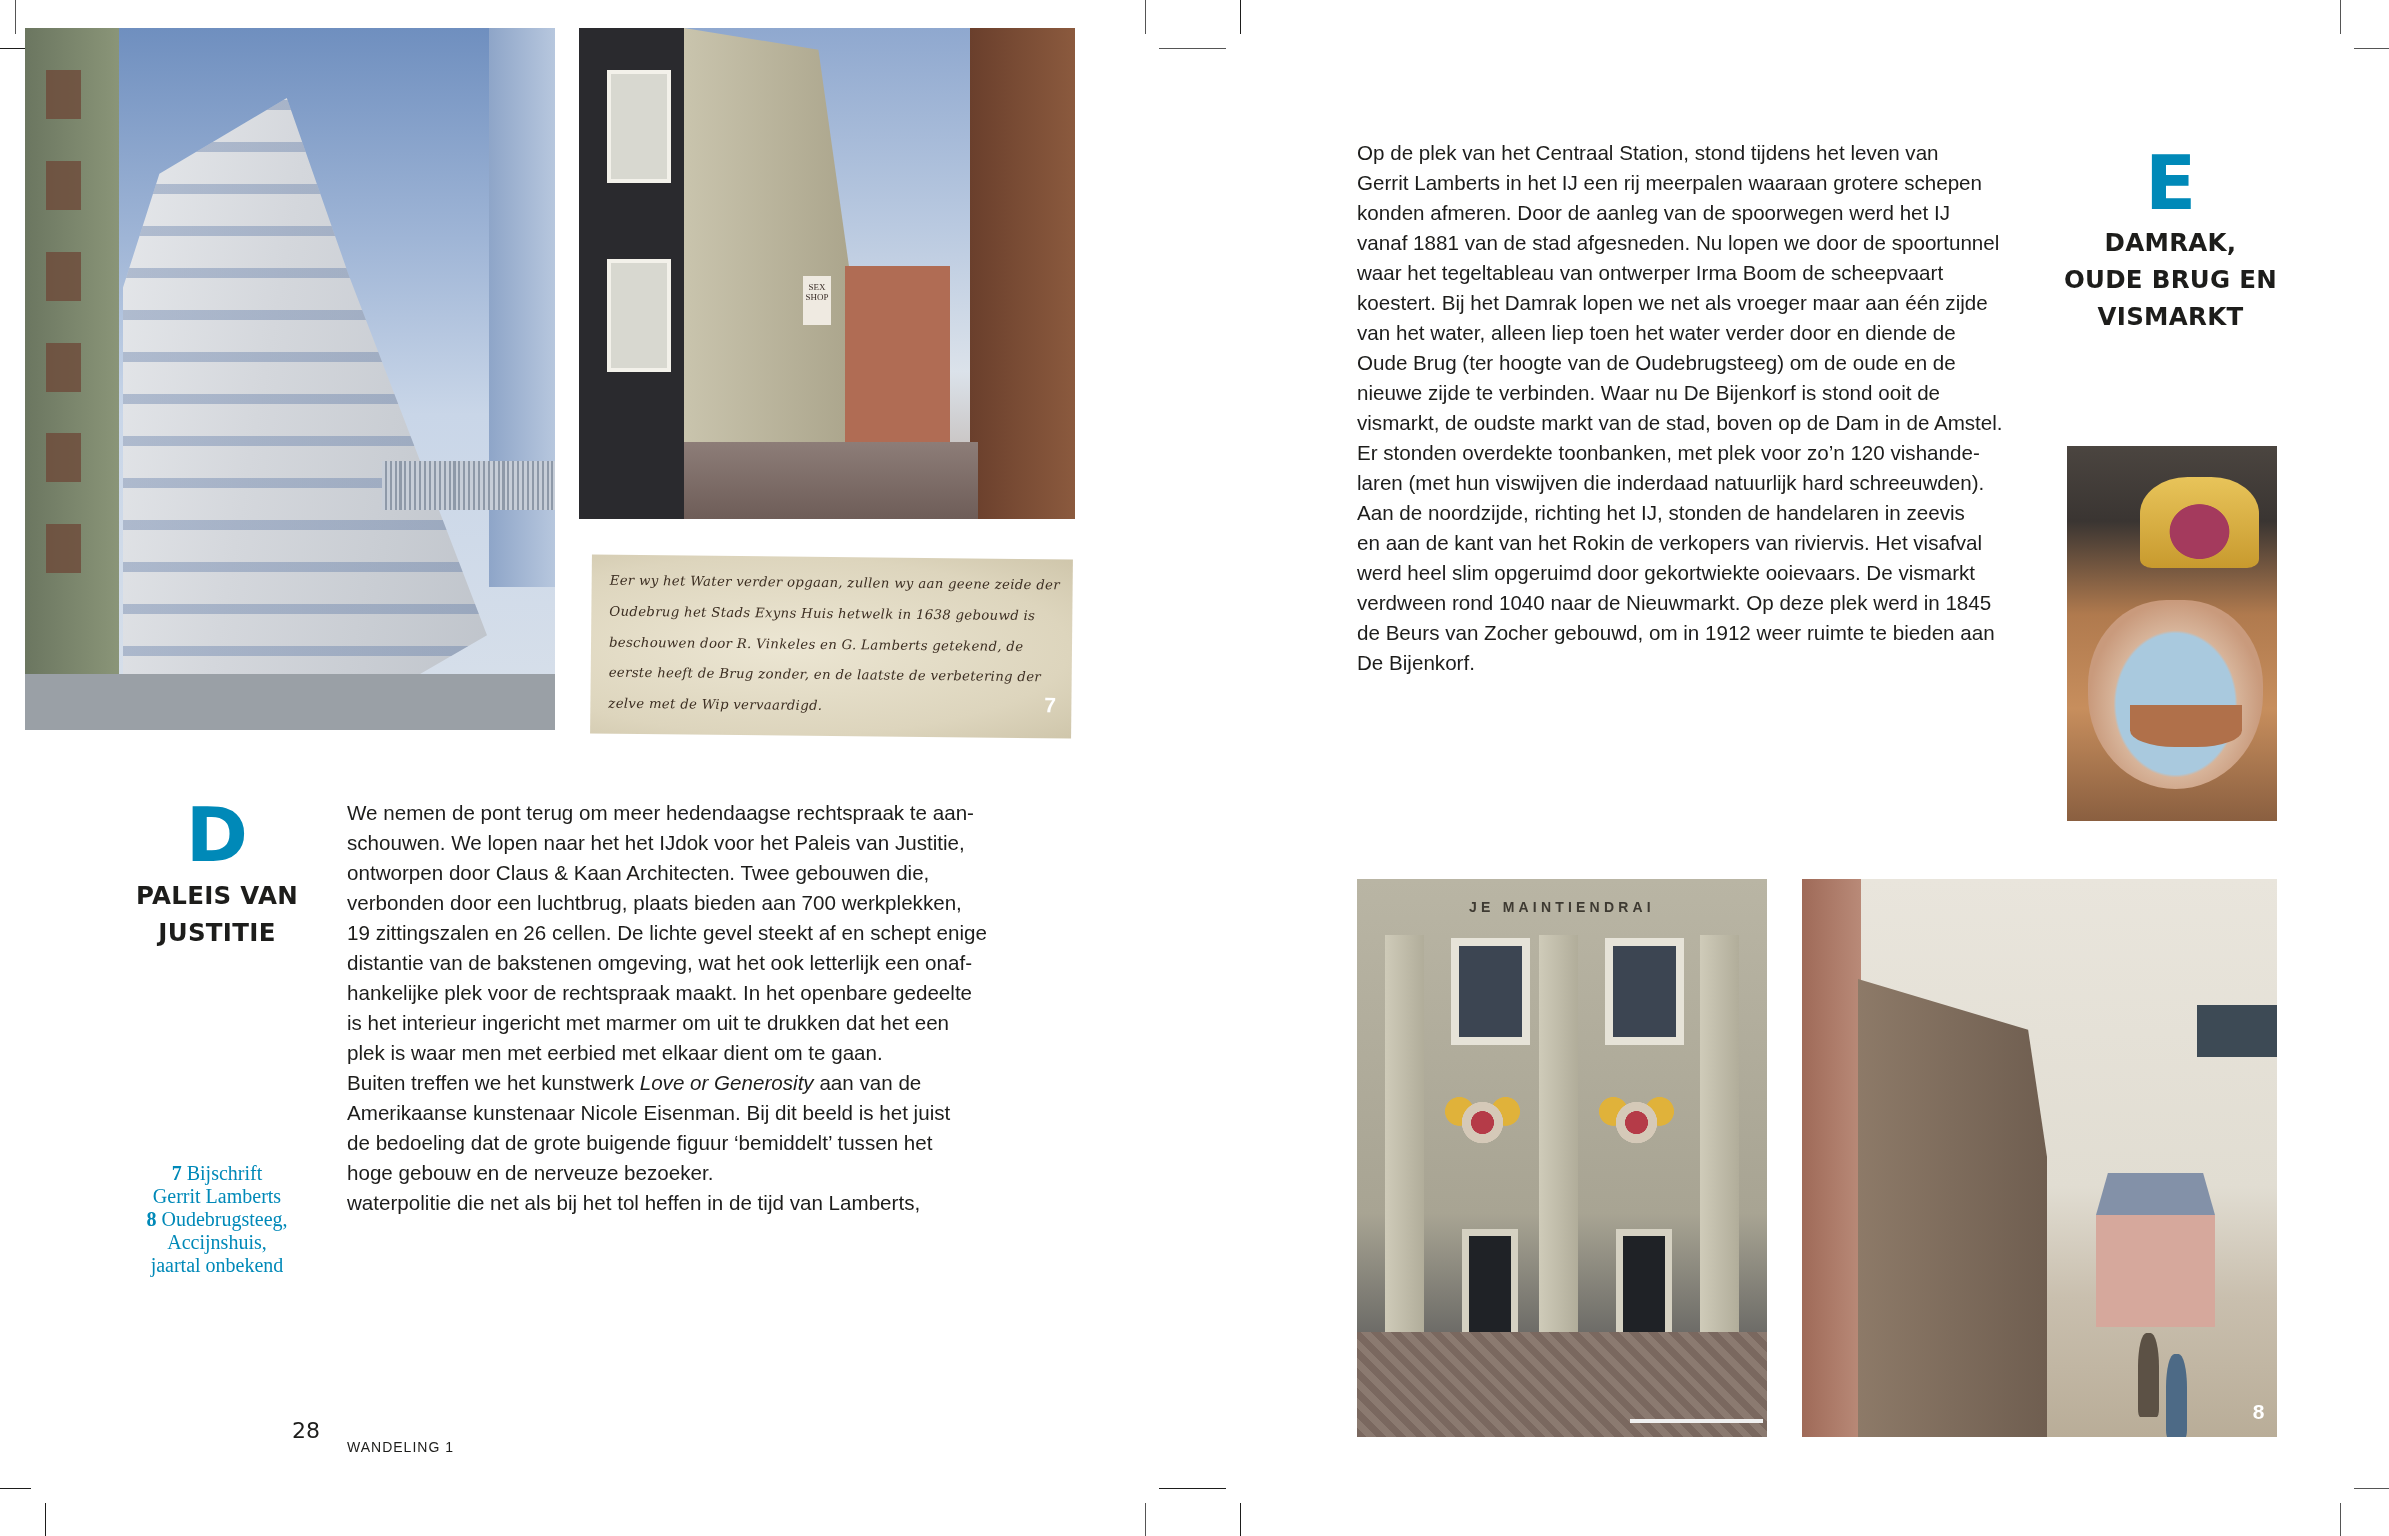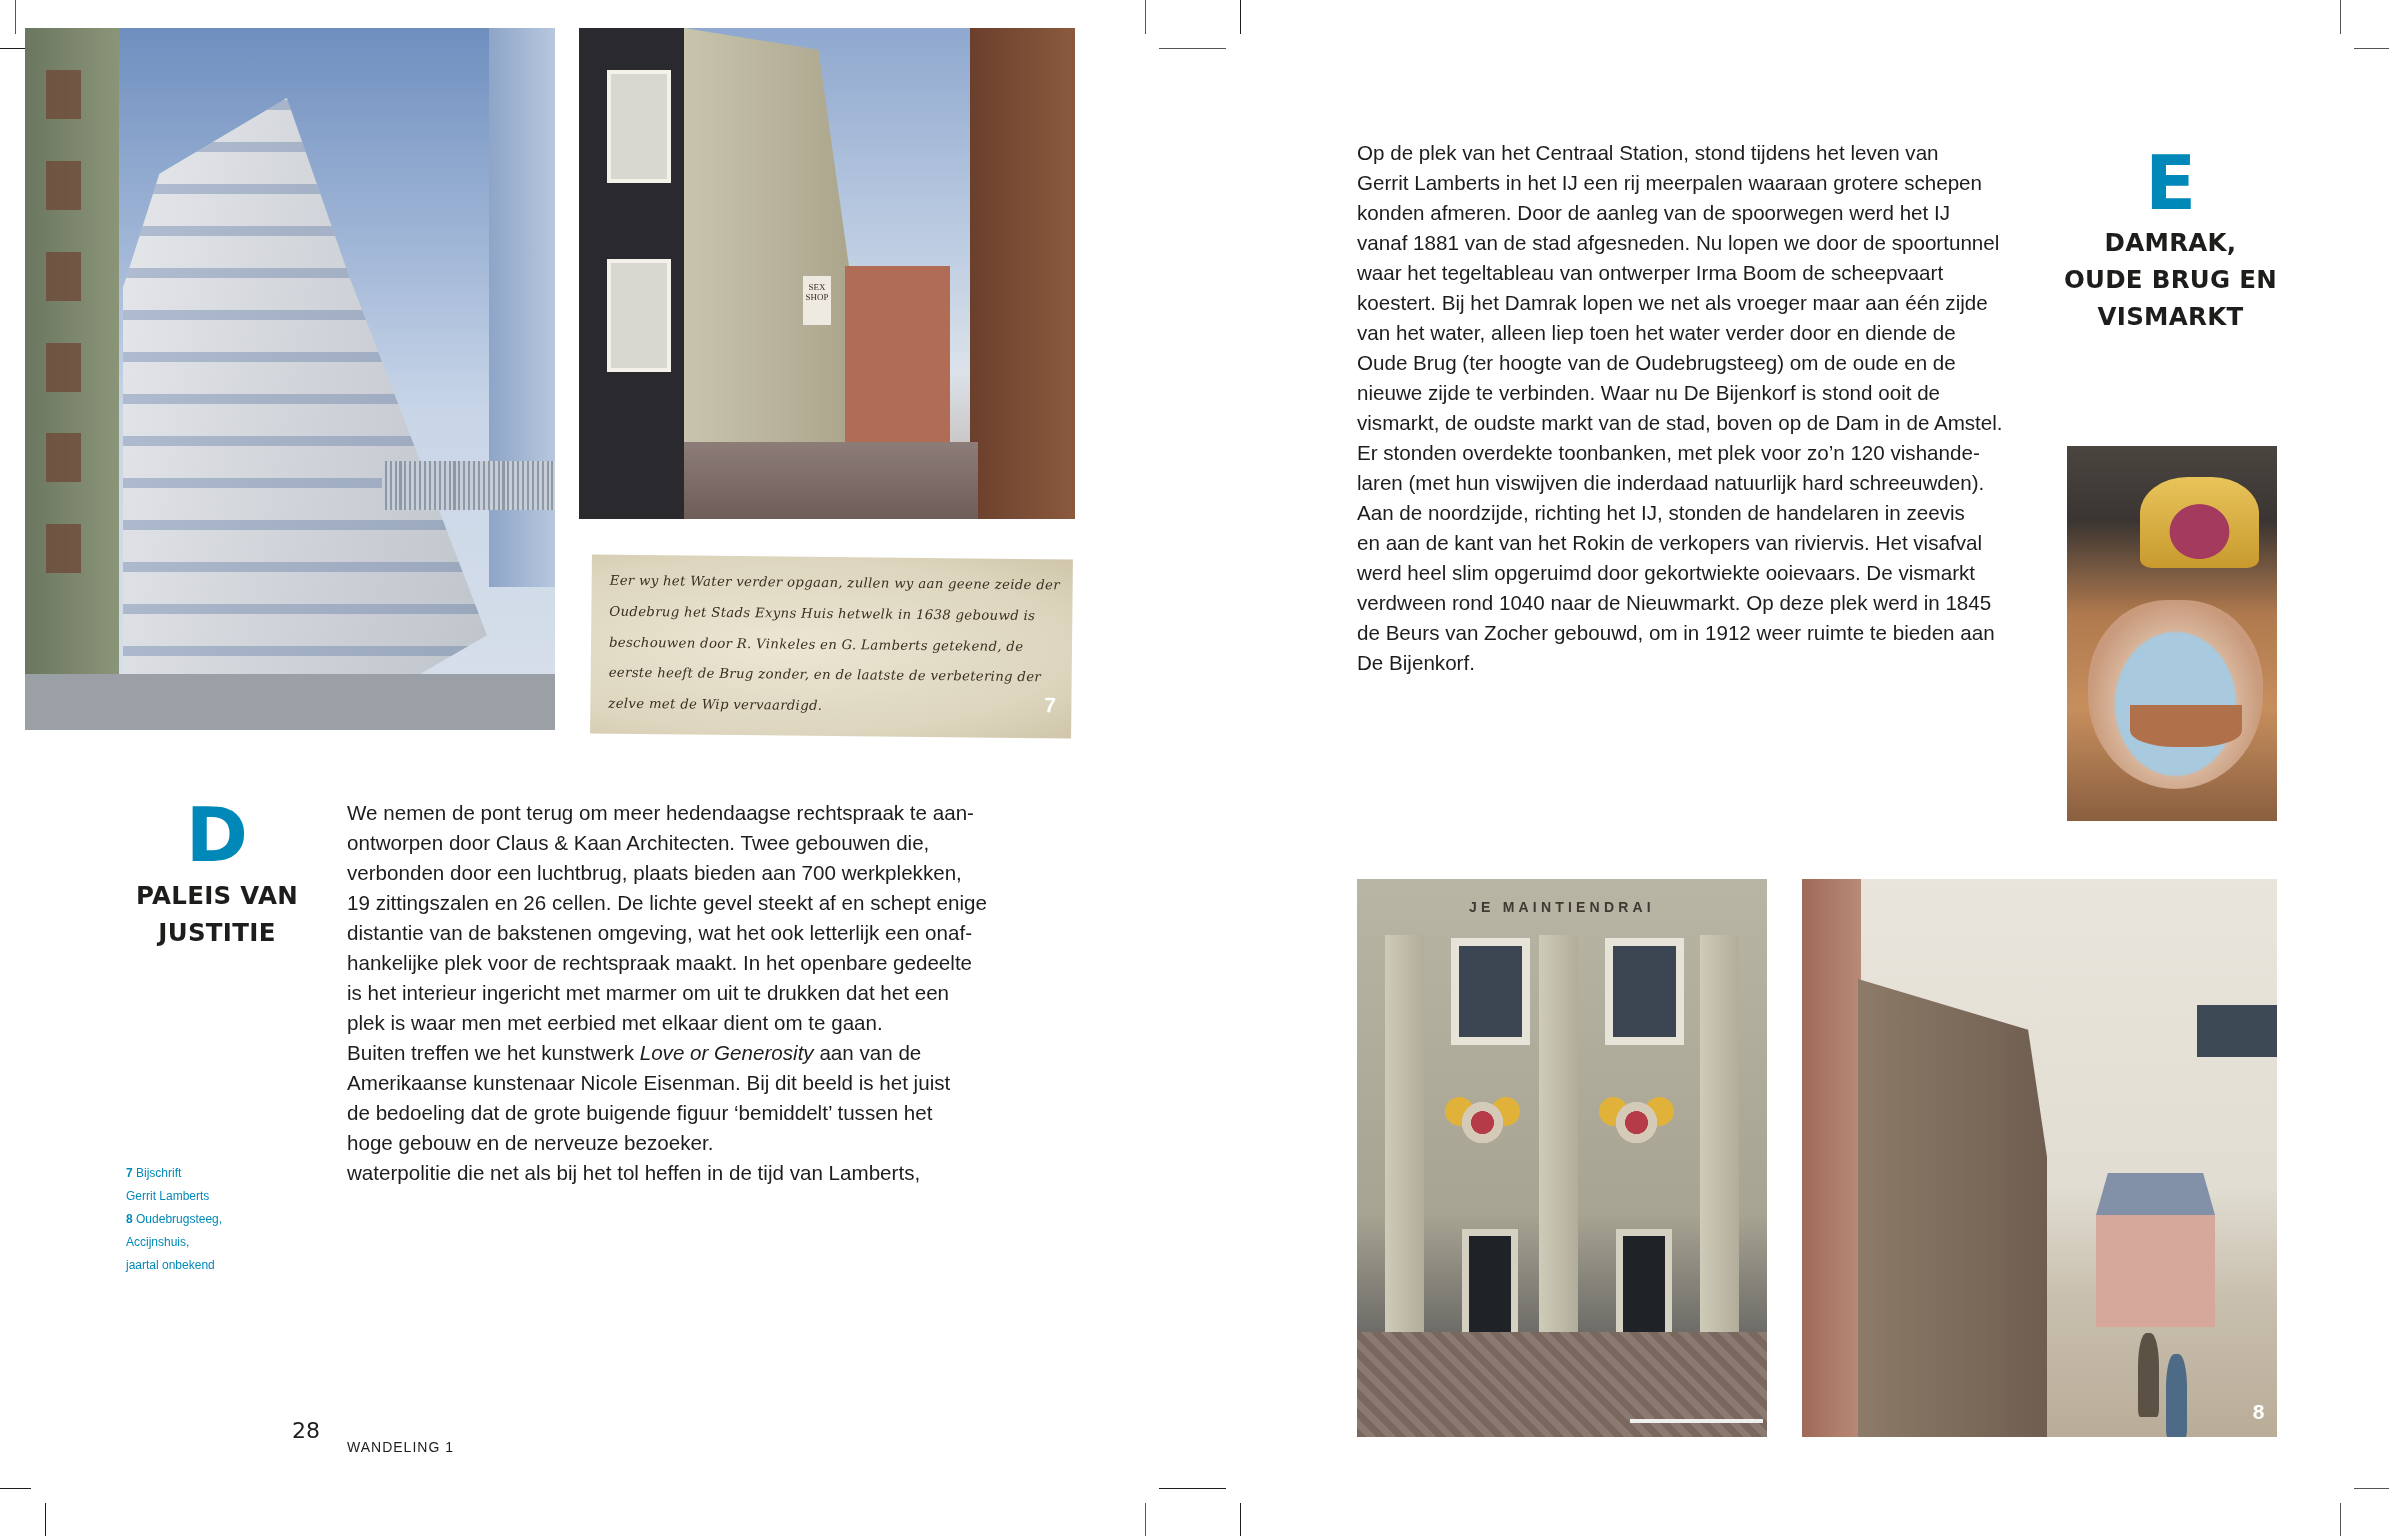--- a/index.html
+++ b/index.html
@@ -100,22 +100,22 @@
   .heading {
     position:absolute; font-family:"DejaVu Sans", sans-serif; font-weight:bold;
     text-align:center; text-transform:uppercase; color:#1d1d1b; letter-spacing:0.3px;
   }
   .body-text {
     position:absolute; font-family:"Liberation Sans", sans-serif; font-size:20.6px;
     line-height:30px; color:#1d1d1b;
   }
   .body-text .line { display:block; white-space:nowrap; }
   .caption {
-    position:absolute; color:#0089b8; font-family:Liberation Sans, sans-serif;
-    font-size:12px; line-height:23px; text-align:left;
+    position:absolute; color:#0089b8; font-family:Liberation Serif, serif;
+    font-size:20px; line-height:23px; text-align:center;
   }
   .caption b { font-weight:bold; }
   .folio-num { position:absolute; font-family:"DejaVu Sans", sans-serif; font-weight:normal; font-size:22px; }
   .folio-label { position:absolute; font-family:"Liberation Sans", sans-serif; font-size:14px; letter-spacing:1px; }
 </style>
 </head>
 <body>
 
 <div class="crop" style="left:14.7px;top:0;width:1.4px;height:34px;"></div>
 <div class="crop d" style="left:0;top:48px;width:31px;height:1.4px;"></div>
@@ -172,20 +172,21 @@
   </div>
 
   <div class="letter" style="left:105px;top:797px;width:224px;font-size:75px;line-height:77px;">D</div>
   <div class="heading" style="left:105px;top:877px;width:224px;font-size:24.5px;line-height:37px;">
     <div>PALEIS VAN</div>
     <div>JUSTITIE</div>
   </div>
 
   <div class="body-text" style="left:347px;top:798px;">
     <span class="line">We nemen de pont terug om meer hedendaagse rechtspraak te aan-</span>
+    <span class="line">schouwen. We lopen naar het het IJdok voor het Paleis van Justitie,</span>
     <span class="line">ontworpen door Claus &amp; Kaan Architecten. Twee gebouwen die,</span>
     <span class="line">verbonden door een luchtbrug, plaats bieden aan 700 werkplekken,</span>
     <span class="line">19 zittingszalen en 26 cellen. De lichte gevel steekt af en schept enige</span>
     <span class="line">distantie van de bakstenen omgeving, wat het ook letterlijk een onaf-</span>
     <span class="line">hankelijke plek voor de rechtspraak maakt. In het openbare gedeelte</span>
     <span class="line">is het interieur ingericht met marmer om uit te drukken dat het een</span>
     <span class="line">plek is waar men met eerbied met elkaar dient om te gaan.</span>
     <span class="line">
       <span>Buiten treffen we het kunstwerk </span><em>Love or Generosity</em><span> aan van de</span>
     </span>

